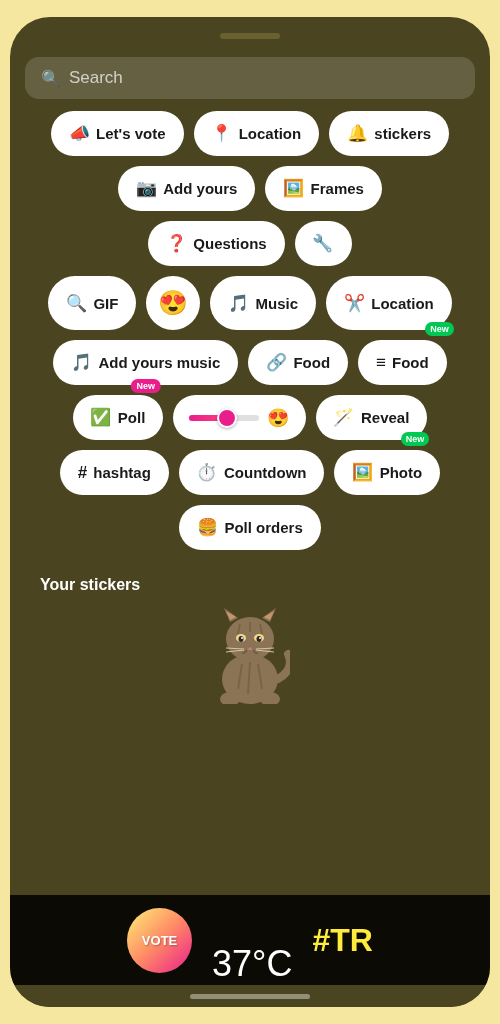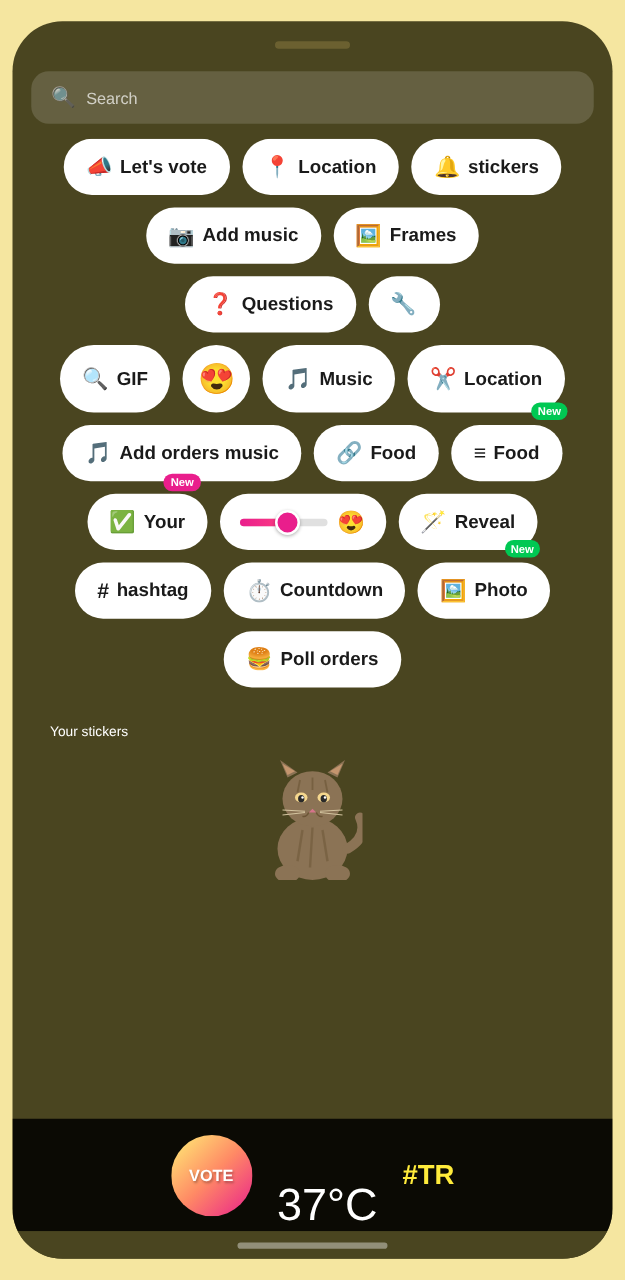--- a/index.html
+++ b/index.html
@@ -53,21 +53,21 @@
       gap: 8px;
     }
 
     .search-icon-svg {
       color: rgba(255,255,255,0.7);
       font-size: 16px;
     }
 
     .search-text {
       color: rgba(255,255,255,0.7);
-      font-size: 13px;
+      font-size: 17px;
       font-weight: 400;
     }
 
     .sticker-grid {
       flex: 1;
       padding: 0 15px;
       overflow-y: auto;
     }
 
     .sticker-row {
@@ -177,22 +177,22 @@
       border: 2px solid white;
       box-shadow: 0 1px 3px rgba(0,0,0,0.3);
     }
 
     .your-stickers {
       padding: 16px 15px 10px;
     }
 
     .your-stickers-label {
       color: white;
-      font-size: 11px;
-      font-weight: 400;
+      font-size: 16px;
+      font-weight: 700;
     }
 
     .cat-sticker {
       display: flex;
       justify-content: center;
       margin-top: 10px;
     }
 
     .bottom-bar {
       height: 90px;
@@ -235,21 +235,21 @@
 
     .temp-text {
       color: white;
       font-size: 36px;
       font-weight: 300;
       margin-top: 48px;
     }
 
     .hashtag-text {
       color: #ffeb3b;
-      font-size: 22px;
+      font-size: 32px;
       font-weight: 900;
     }
 
     .home-indicator {
       height: 22px;
       display: flex;
       align-items: center;
       justify-content: center;
       background: #4a4520;
     }
@@ -288,21 +288,21 @@
       </button>
       <button class="sticker-btn">
         <span class="icon">🔔</span>
         <span>stickers</span>
       </button>
     </div>
 
     <div class="sticker-row">
       <button class="sticker-btn">
         <span class="icon">📷</span>
-        <span>Add music</span>
+        <span>Add yours</span>
       </button>
       <button class="sticker-btn">
         <span class="icon">🖼️</span>
         <span>Frames</span>
       </button>
     </div>
 
     <div class="sticker-row">
       <button class="sticker-btn">
         <span class="icon">❓</span>
@@ -328,37 +328,37 @@
       <button class="sticker-btn" style="position:relative;">
         <span class="icon">✂️</span>
         <span>Location</span>
         <span class="badge-new">New</span>
       </button>
     </div>
 
     <div class="sticker-row">
       <button class="sticker-btn" style="position:relative;">
         <span class="icon">🎵</span>
-        <span>Add orders music</span>
+        <span>Add yours music</span>
         <span class="badge-new-hot">New</span>
       </button>
       <button class="sticker-btn">
         <span class="icon">🔗</span>
         <span>Food</span>
       </button>
       <button class="sticker-btn">
         <span class="icon">≡</span>
         <span>Food</span>
       </button>
     </div>
 
     <div class="sticker-row">
       <button class="sticker-btn">
         <span class="icon">✅</span>
-        <span>Your</span>
+        <span>Poll</span>
       </button>
       <button class="slider-btn">
         <div class="slider-track">
           <div class="slider-fill"></div>
           <div class="slider-thumb"></div>
         </div>
         <span style="font-size:18px;">😍</span>
       </button>
       <button class="sticker-btn" style="position:relative;">
         <span class="icon">🪄</span>

